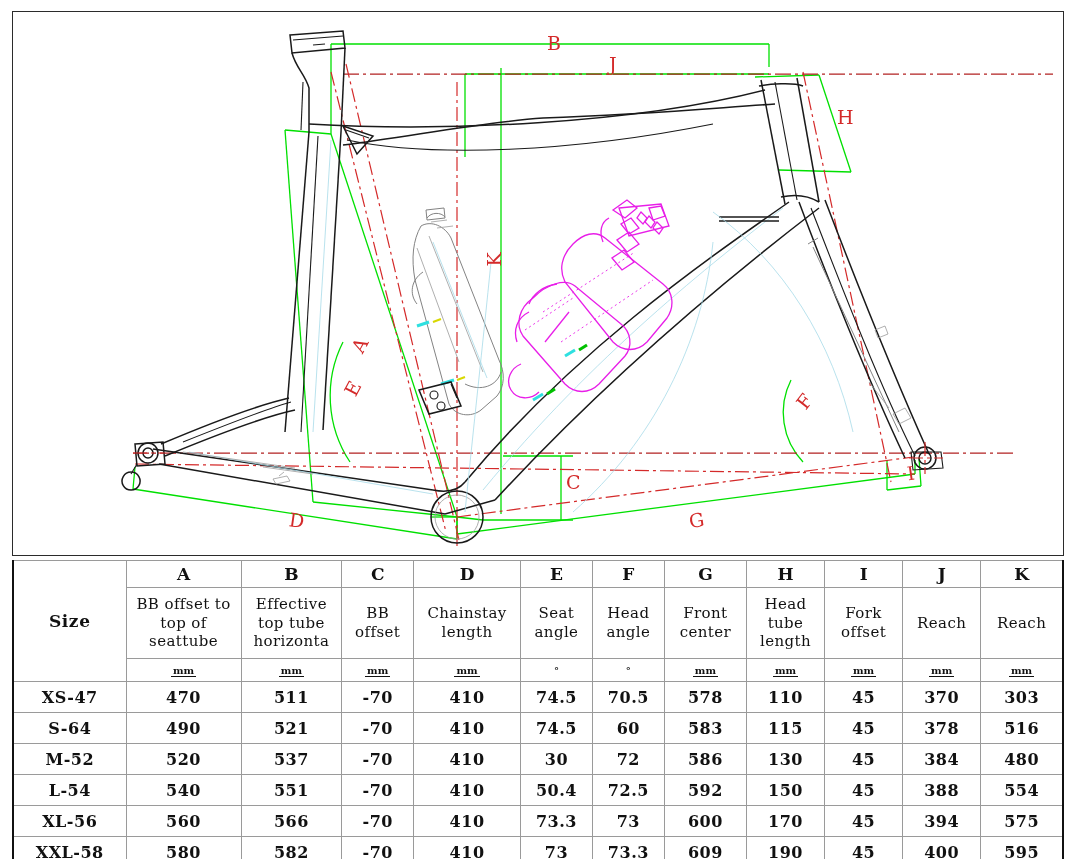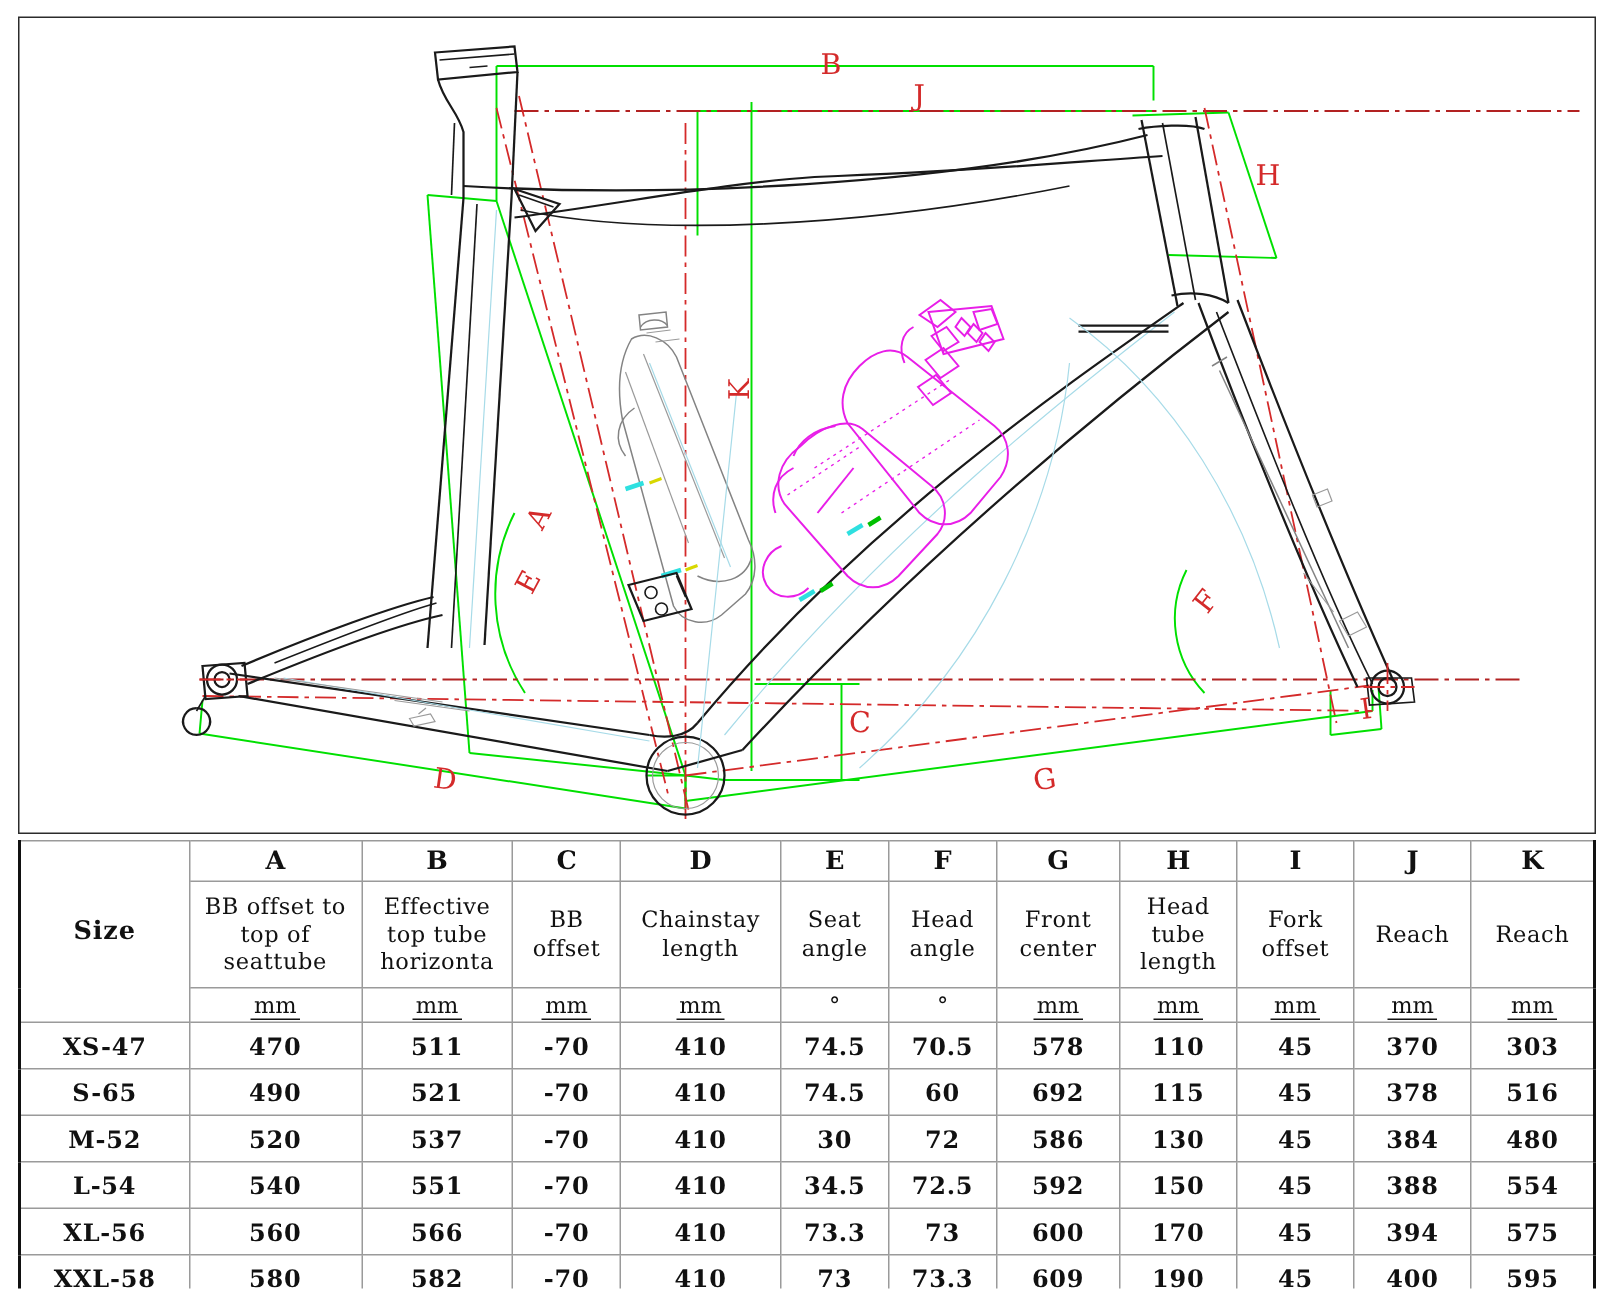--- a/index.html
+++ b/index.html
@@ -29,21 +29,21 @@
     border:1px solid #9a9a9a;text-align:center;vertical-align:middle;
     color:#111;padding:0;
   }
   #geotable .outer-l{border-left:2.2px solid #111;}
   #geotable .outer-r{border-right:2.2px solid #111;}
   .rowtop td{border-top:2.2px solid #111;}
   .rowbot td{border-bottom:2.2px solid #111;}
 
   .letter-row td{height:26px;font-size:17px;font-weight:bold;}
   .name-row td{height:70px;font-size:15px;line-height:1.26;letter-spacing:.4px;}
-  .unit-row td{height:22px;font-size:15px;font-weight:normal;}
+  .unit-row td{height:22px;font-size:10px;font-weight:bold;}
   .data-row td{height:30px;font-size:16px;font-weight:bold;letter-spacing:.5px;}
   .size-cell{font-size:16px;letter-spacing:.6px;}
   .unit-u{border-bottom:1.4px solid #111;padding:0 2px;}
 </style>
 </head>
 <body>
 
 <div id="root">
 
   <div id="drawing">
@@ -387,28 +387,28 @@
           <td>410</td>
           <td>74.5</td>
           <td>70.5</td>
           <td>578</td>
           <td>110</td>
           <td>45</td>
           <td>370</td>
           <td class="outer-r">303</td>
         </tr>
         <tr class="data-row">
-          <td class="outer-l size-cell">S-65</td>
+          <td class="outer-l size-cell">S-64</td>
           <td>490</td>
           <td>521</td>
           <td>-70</td>
           <td>410</td>
           <td>74.5</td>
           <td>60</td>
-          <td>692</td>
+          <td>583</td>
           <td>115</td>
           <td>45</td>
           <td>378</td>
           <td class="outer-r">516</td>
         </tr>
         <tr class="data-row">
           <td class="outer-l size-cell">M-52</td>
           <td>520</td>
           <td>537</td>
           <td>-70</td>
@@ -420,21 +420,21 @@
           <td>45</td>
           <td>384</td>
           <td class="outer-r">480</td>
         </tr>
         <tr class="data-row">
           <td class="outer-l size-cell">L-54</td>
           <td>540</td>
           <td>551</td>
           <td>-70</td>
           <td>410</td>
-          <td>34.5</td>
+          <td>50.4</td>
           <td>72.5</td>
           <td>592</td>
           <td>150</td>
           <td>45</td>
           <td>388</td>
           <td class="outer-r">554</td>
         </tr>
         <tr class="data-row">
           <td class="outer-l size-cell">XL-56</td>
           <td>560</td>

